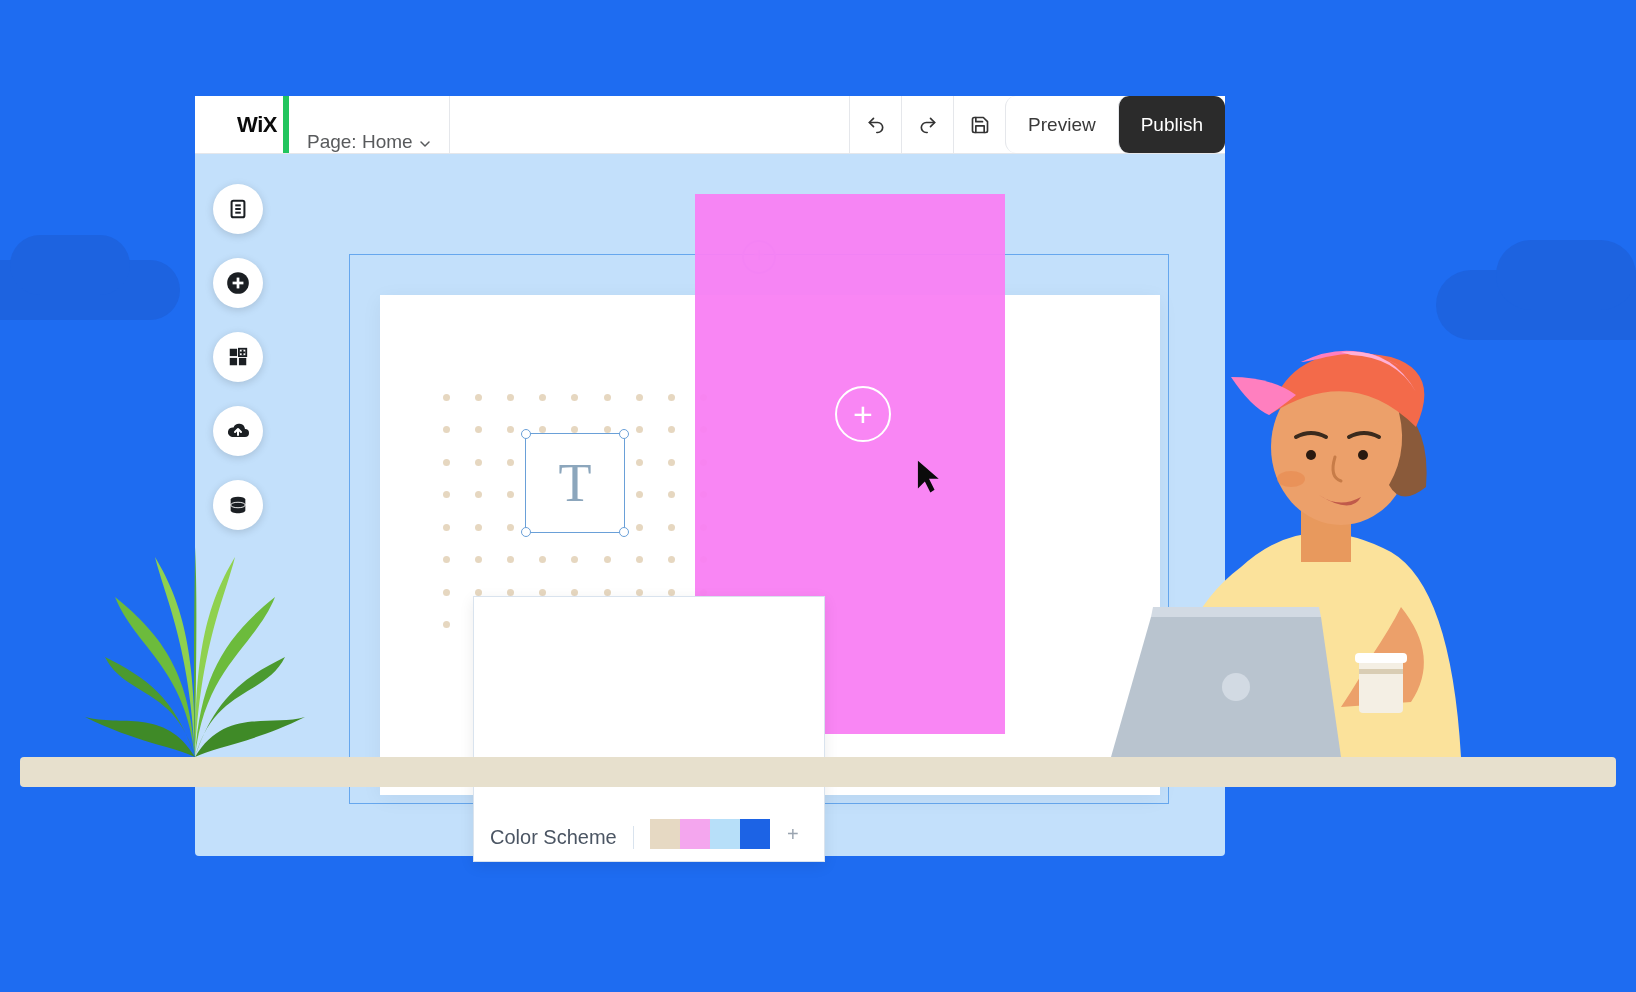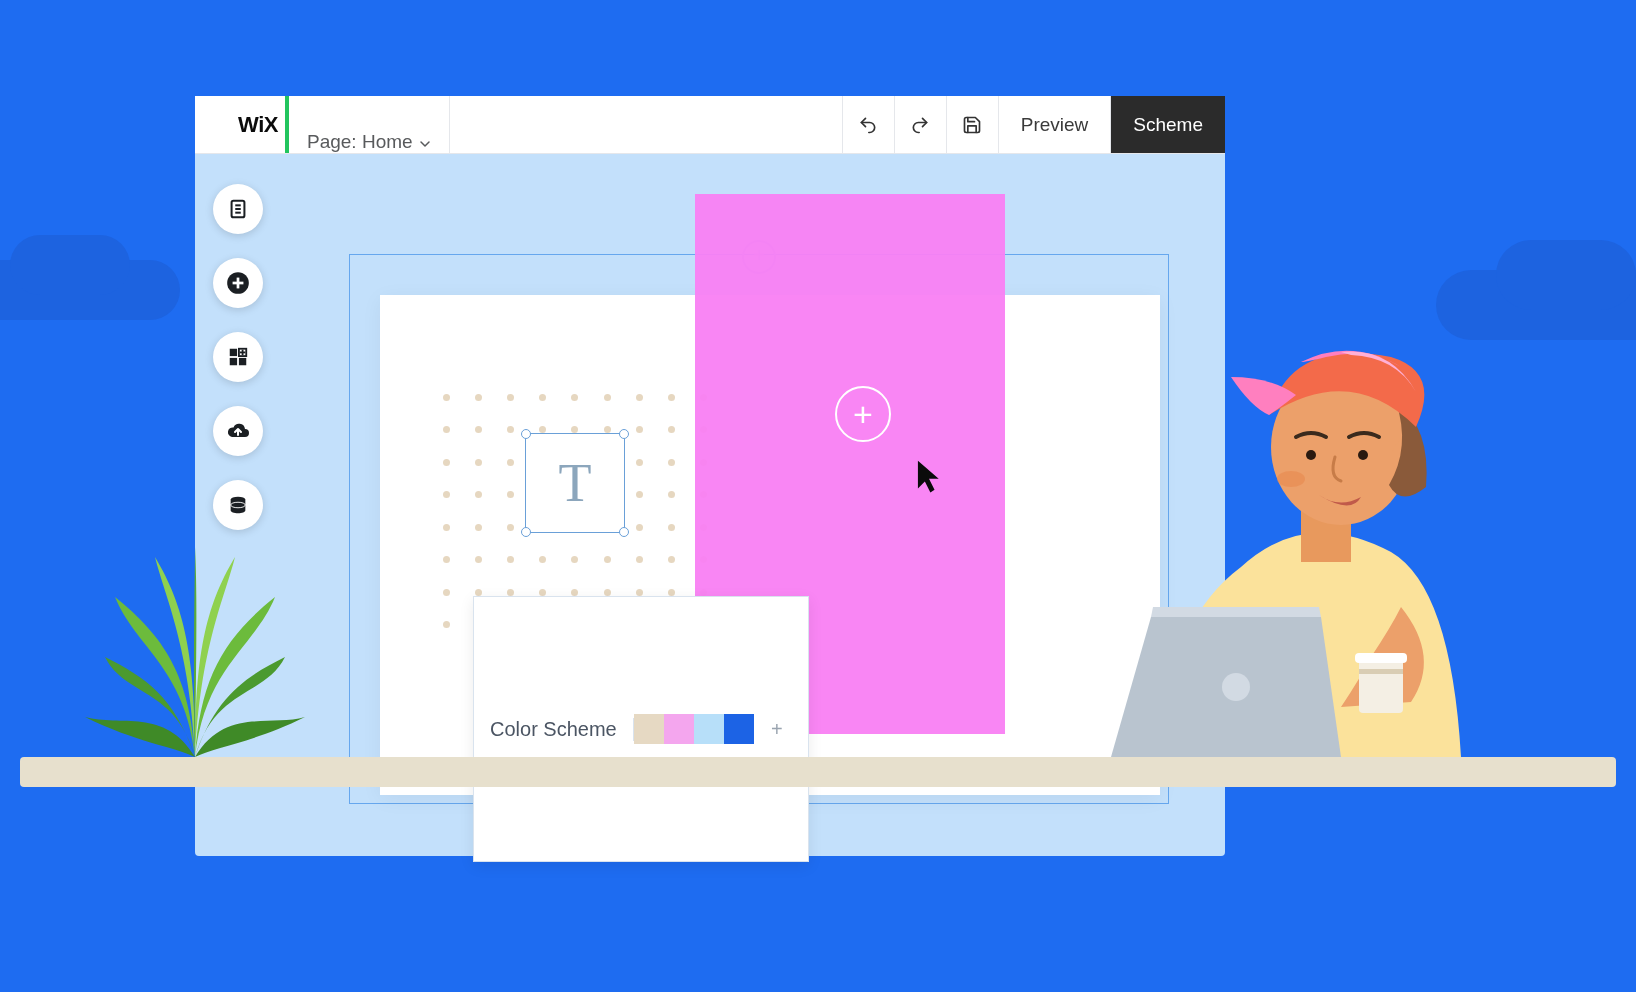--- a/index.html
+++ b/index.html
@@ -52,21 +52,21 @@
     align-items: stretch;
     height: 58px;
     background: #ffffff;
     border-bottom: 1px solid #e5e7eb;
   }
   .logo-cell {
     width: 94px;
     display: flex;
     align-items: center;
     justify-content: center;
-    border-right: 4px solid #22c55e;
+    border-right: 6px solid #22c55e;
     font-weight: 900;
     font-size: 22px;
     letter-spacing: -0.5px;
     color: #0b0b0b;
     padding-left: 36px;
   }
   .page-cell {
     padding: 0 18px;
     display: flex;
     align-items: flex-end;
@@ -85,20 +85,21 @@
     border-left: 1px solid #e5e7eb;
     color: #333;
   }
   .btn-cell {
     padding: 0 22px;
     display: flex;
     align-items: center;
     font-size: 19px;
     border-left: 1px solid #e5e7eb;
     color: #3a3a3a;
+    border-radius: 11px;
   }
   .btn-cell.publish {
     background: #2b2b2b;
     color: #fff;
   }
 
   
   .sidebar {
     position: absolute;
     left: 18px;
@@ -245,22 +246,22 @@
   
   .color-scheme {
     position: absolute;
     left: 278px;
     bottom: -6px;
     transform: translateY(50%);
     background: #ffffff;
     border: 1px solid #d9e3ee;
     padding: 12px 16px;
     display: flex;
-    align-items: center;
-    gap: 0;
+    align-items: flex-end;
+    gap: 16px;
     box-shadow: 0 4px 14px rgba(0,0,0,0.08);
   }
   .color-scheme .label {
     font-size: 20px;
     color: #4b5563;
     padding-right: 16px;
     border-right: 1px solid #d9e3ee;
   }
   .swatches {
     display: flex;
@@ -344,21 +345,21 @@
       <svg width="20" height="20" viewBox="0 0 24 24" fill="none" stroke="#333" stroke-width="2" stroke-linecap="round" stroke-linejoin="round">
         <path d="M19 21H5a2 2 0 0 1-2-2V5a2 2 0 0 1 2-2h11l5 5v11a2 2 0 0 1-2 2z"></path>
         <polyline points="17 21 17 13 7 13 7 21"></polyline>
         <polyline points="7 3 7 8 15 8"></polyline>
       </svg>
     </div>
     <div class="btn-cell">
       <span>Preview</span>
     </div>
     <div class="btn-cell publish">
-      <span>Scheme</span>
+      <span>Publish</span>
     </div>
   </div>
 
   <div class="sidebar">
     <div class="side-btn">
       <svg width="22" height="22" viewBox="0 0 24 24" fill="none" stroke="#1b1f23" stroke-width="2.2">
         <rect x="5" y="3" width="14" height="18" rx="2"></rect>
         <line x1="9" y1="8" x2="15" y2="8"></line>
           <line x1="9" y1="12" x2="15" y2="12"></line>
           <line x1="9" y1="16" x2="15" y2="16"></line>

